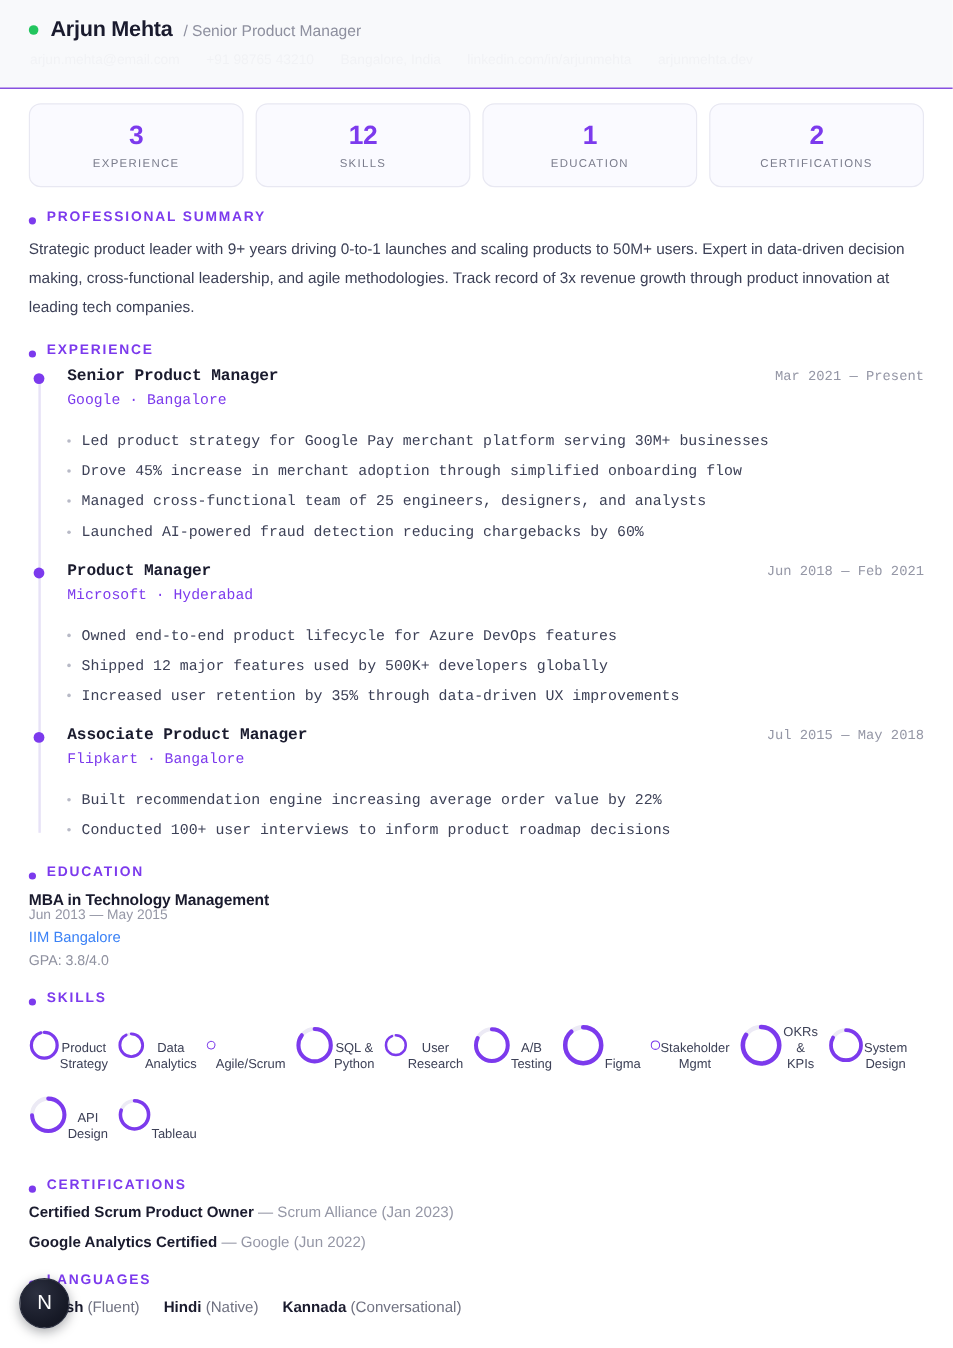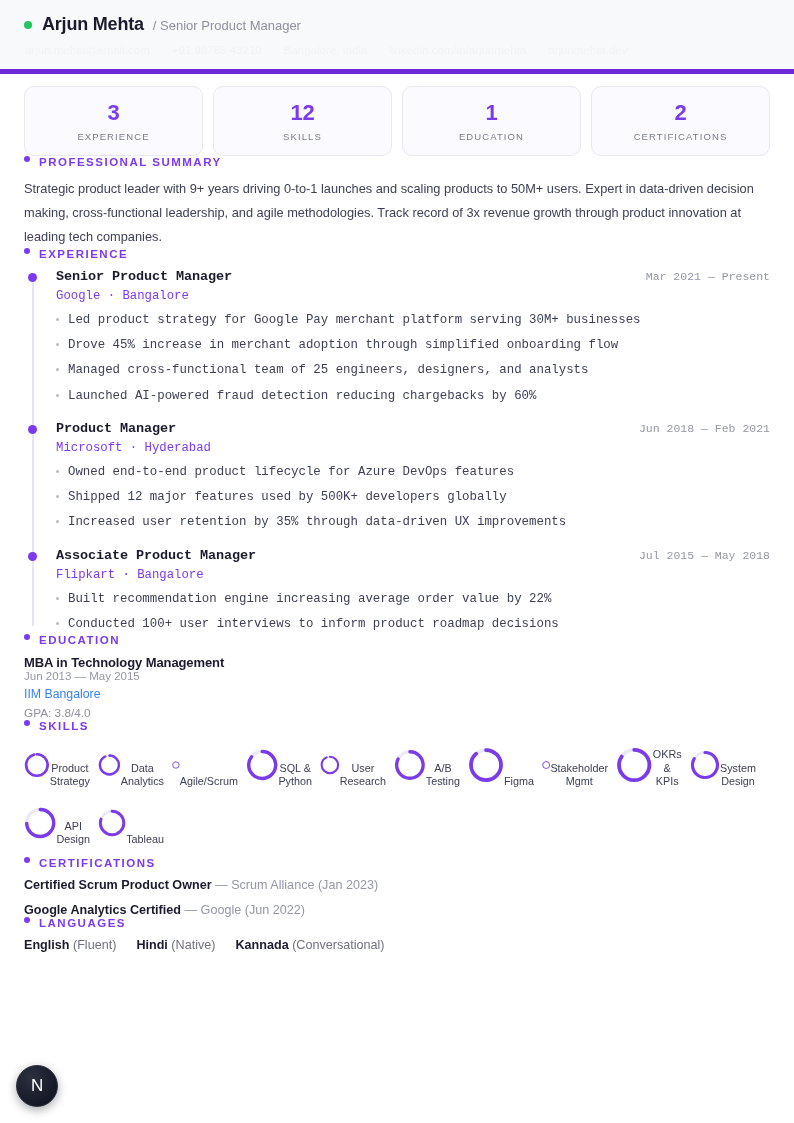--- a/index.html
+++ b/index.html
@@ -12,21 +12,21 @@
     color: #2b2d42;
     overflow: hidden;
   }
 
   .page { position: relative; width: 794px; height: 1123px; }
 
   
   .header {
     position: relative;
     background: #f8f9fb;
-    border-bottom: 5px solid #6d28d9;
+    border-bottom: 1px solid #6d28d9;
     padding: 14px 24px 16px 24px;
     height: 74px;
   }
   .name-row { display: flex; align-items: baseline; gap: 9px; }
   .status-dot {
     width: 8px; height: 8px; border-radius: 50%;
     background: #22c55e; display: inline-block;
     align-self: center; margin-right: 1px;
   }
   .name {
@@ -60,22 +60,22 @@
   }
   .stat-label {
     margin-top: 6px;
     font-size: 9.5px; letter-spacing: 1.1px;
     color: #7a7c8c; font-weight: normal;
   }
 
   
   .section { padding: 0 24px; }
   .section-head {
-    display: flex; align-items: flex-start; gap: 9px;
-    margin-bottom: 9px;
+    display: flex; align-items: flex-end; gap: 9px;
+    margin-top: 19px; margin-bottom: 9px;
   }
   .section-bullet {
     width: 6px; height: 6px; border-radius: 50%;
     background: #7c3aed; flex: none;
   }
   .section-title {
     font-size: 11.5px; font-weight: bold; letter-spacing: 1.5px;
     color: #7c3aed;
   }
 
@@ -95,21 +95,21 @@
   .job:last-child { margin-bottom: 0; }
   .job-dot {
     position: absolute; left: -28px; top: 4px;
     width: 9px; height: 9px; border-radius: 50%;
     background: #7c3aed;
   }
   .job-top { display: flex; justify-content: space-between; align-items: baseline; }
   .job-role { font-size: 13.5px; font-weight: bold; color: #1a1b2e; letter-spacing: -0.1px; }
   .job-date { font-size: 11.5px; color: #9597a6; white-space: nowrap; margin-left: 32px; }
   .job-company { font-size: 12.3px; color: #7c3aed; margin-top: 5px; }
-  .job-bullets { list-style: none; margin-top: 8px; }
+  .job-bullets { list-style: none; margin-top: 18px; }
   .job-bullets li {
     position: relative; padding-left: 12px;
     font-size: 12.4px; line-height: 1.5; color: #3d4157;
     margin-bottom: 6.5px;
   }
   .job-bullets li:last-child { margin-bottom: 0; }
   .job-bullets li::before {
     content: ""; position: absolute; left: 0; top: 7px;
     width: 3px; height: 3px; border-radius: 50%; background: #b7b9c6;
   }

